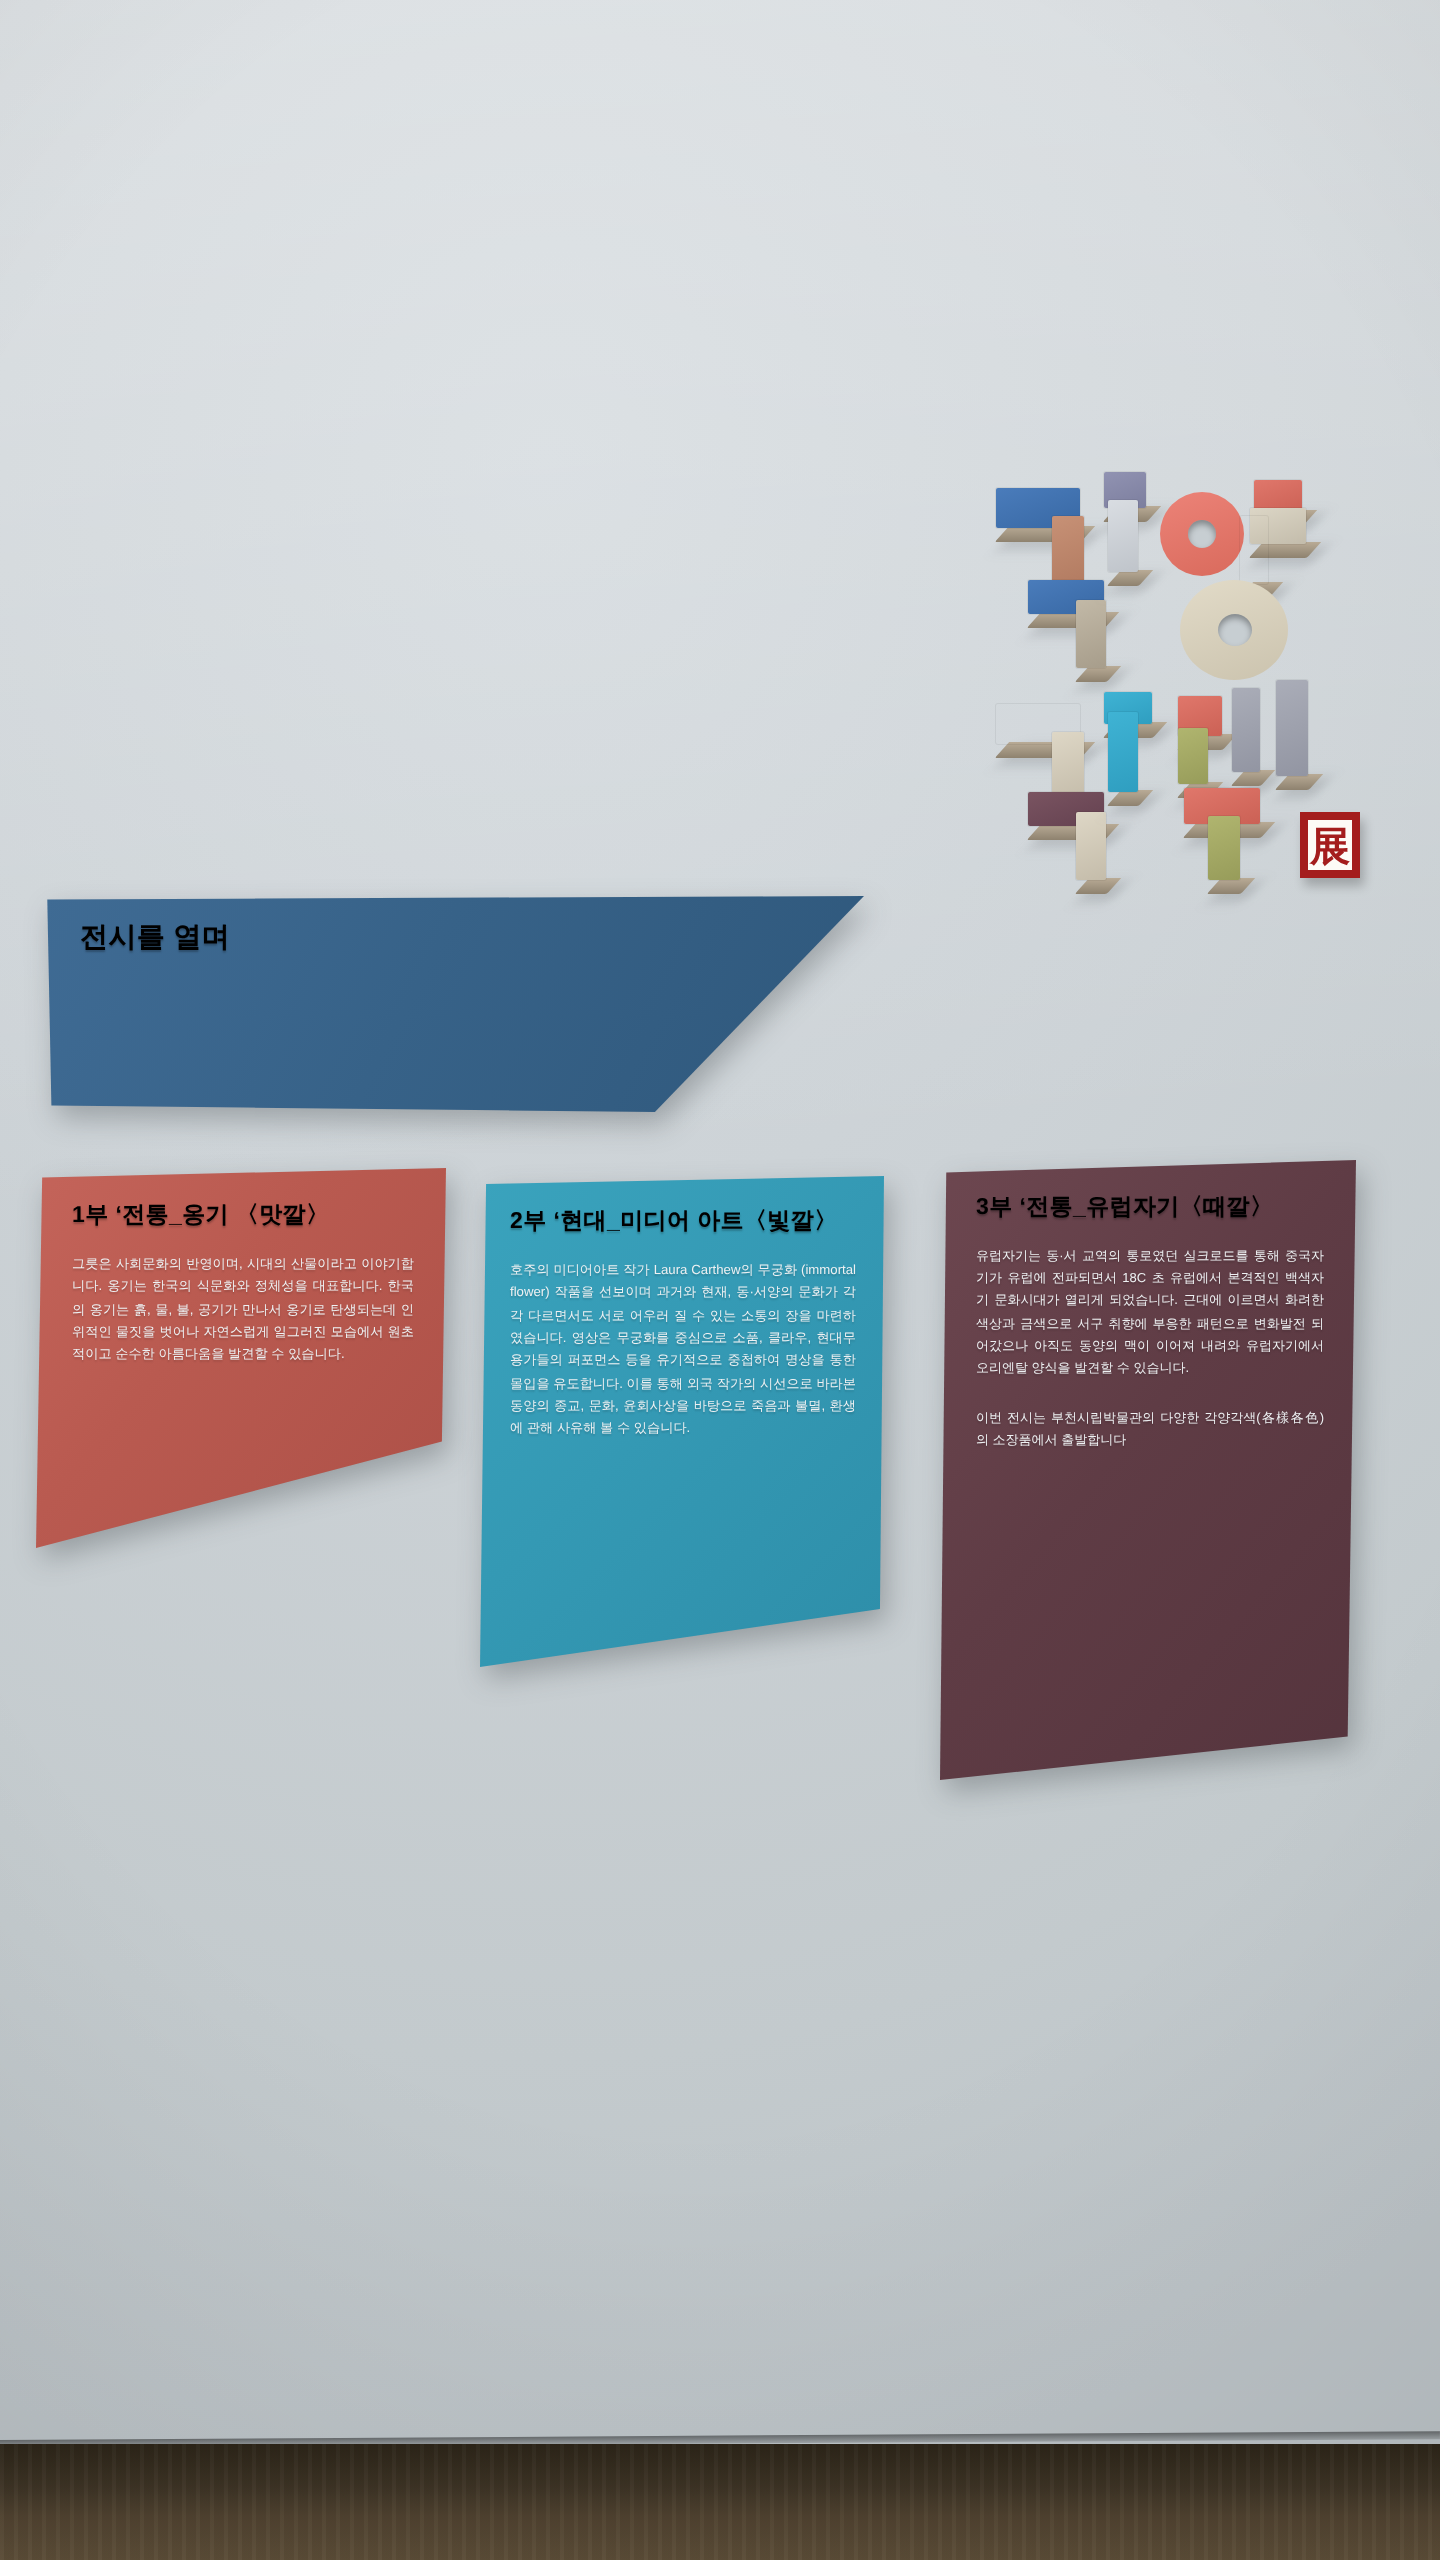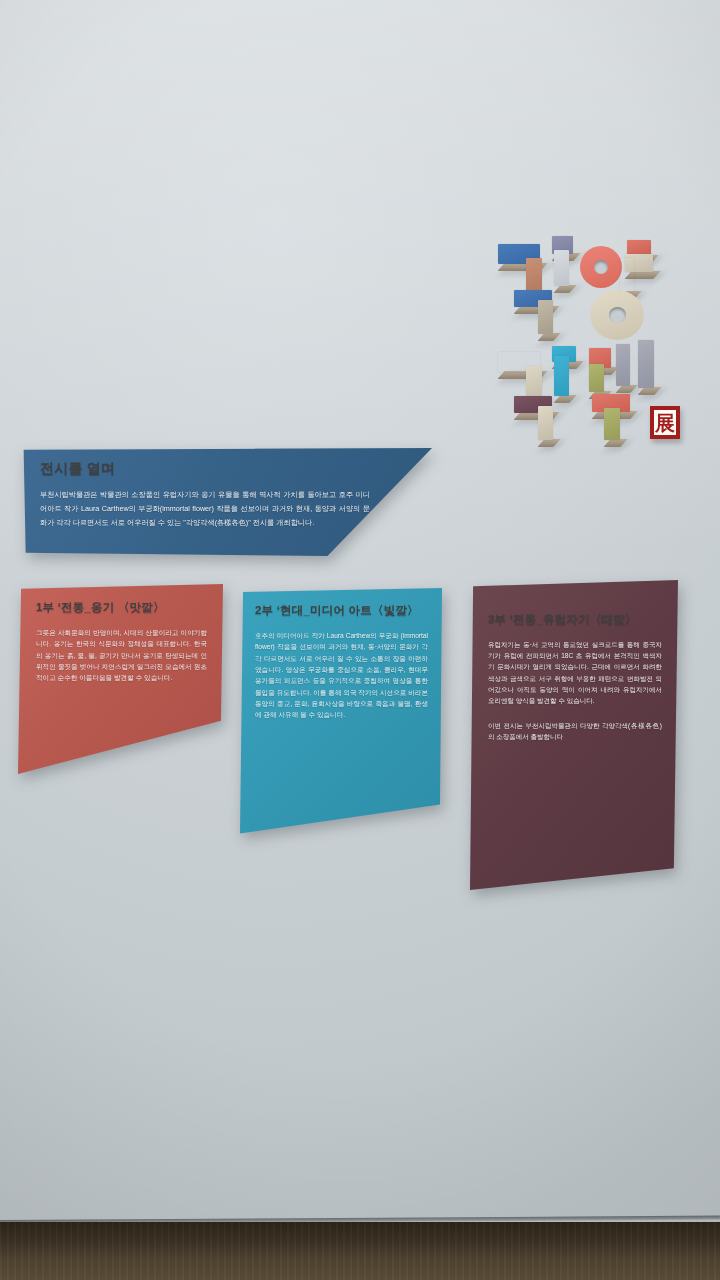--- a/index.html
+++ b/index.html
@@ -99,21 +99,21 @@
   .panel .surface{
     position:absolute; inset:0;
   }
   .panel .content{
     position:absolute; inset:0;
     padding:0;
   }
   .p-title{
     font-weight:700;
     letter-spacing:.2px;
-    color:#404040;
+    color:#000000;
     text-shadow:0 1px 1px rgba(0,0,0,.25);
   }
   .p-body{
     line-height:1.72;
     color:#eef1f3;
     text-align:justify;
     text-shadow:0 1px 1px rgba(0,0,0,.18);
   }
 
   
@@ -154,21 +154,21 @@
 
   
   #panel-3{
     left:470px; top:580px; width:208px; height:310px;
   }
   #panel-3 .surface{
     background:linear-gradient(130deg,#6d4750 0%,#5f3c45 45%,#55343d 100%);
     clip-path:polygon(1.5% 2%, 100% 0%, 98% 93%, 0% 100%);
   }
   #panel-3 .content{ padding:16px 16px 0 18px; }
-  #panel-3 .p-title{ font-size:11.5px; margin-bottom:12px;margin-top:16px; }
+  #panel-3 .p-title{ font-size:11.5px; margin-bottom:12px; }
   #panel-3 .p-body{ font-size:6.5px; }
   #panel-3 .p-body.second{ margin-top:14px; }
 </style>
 </head>
 <body>
 
 <div id="wall">
   <div id="wall-sheen"></div>
   <div id="wall-vignette"></div>
 </div>
@@ -294,21 +294,20 @@
     <div class="face" style="background:linear-gradient(160deg,#b0b56f,#979c5a);"></div>
   </div>
 
   <div id="seal">展</div>
 </div>
 
 <div class="panel" id="panel-intro">
   <div class="surface"></div>
   <div class="content">
     <div class="p-title">전시를 열며</div>
-    <div class="p-body">부천시립박물관은 박물관의 소장품인 유럽자기와 옹기 유물을 통해 역사적 가치를 돌아보고 호주 미디어아트 작가 Laura Carthew의 무궁화(immortal flower) 작품을 선보이며 과거와 현재, 동양과 서양의 문화가 각각 다르면서도 서로 어우러질 수 있는 "각양각색(各樣各色)" 전시를 개최합니다.</div>
   </div>
 </div>
 
 <div class="panel" id="panel-1">
   <div class="surface"></div>
   <div class="content">
     <div class="p-title">1부 ‘전통_옹기 〈맛깔〉</div>
     <div class="p-body">그릇은 사회문화의 반영이며, 시대의 산물이라고 이야기합니다. 옹기는 한국의 식문화와 정체성을 대표합니다. 한국의 옹기는 흙, 물, 불, 공기가 만나서 옹기로 탄생되는데 인위적인 물짓을 벗어나 자연스럽게 일그러진 모습에서 원초적이고 순수한 아름다움을 발견할 수 있습니다.</div>
   </div>
 </div>

